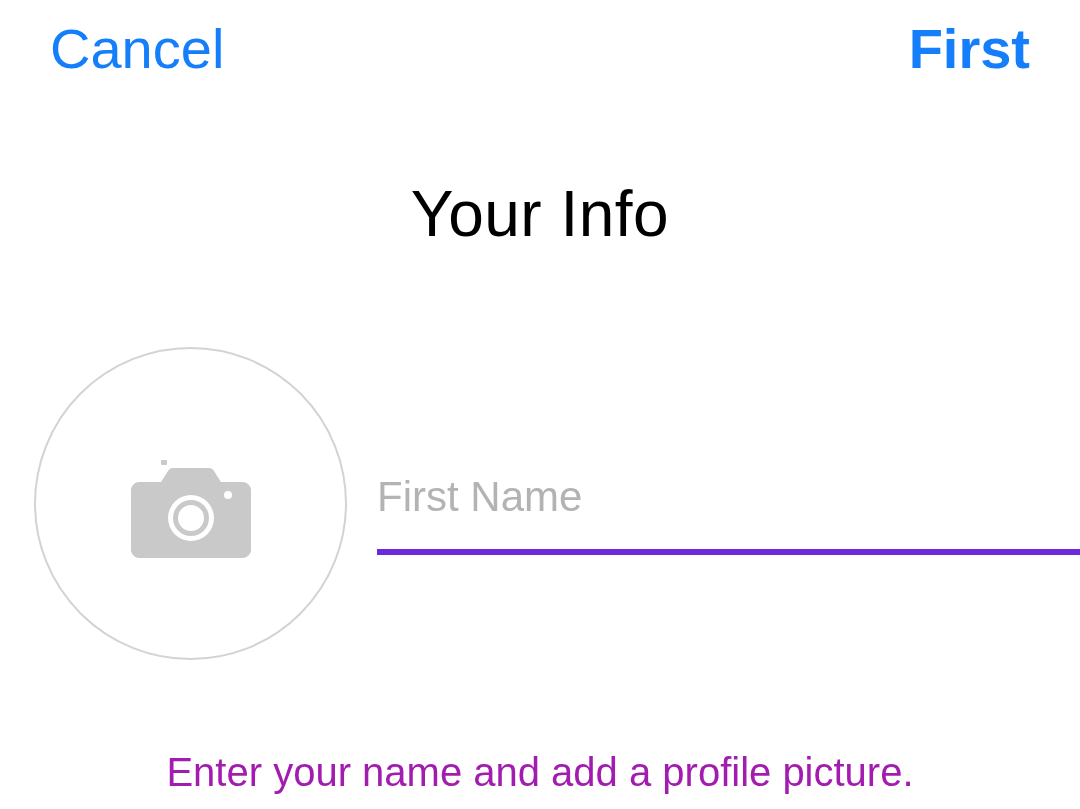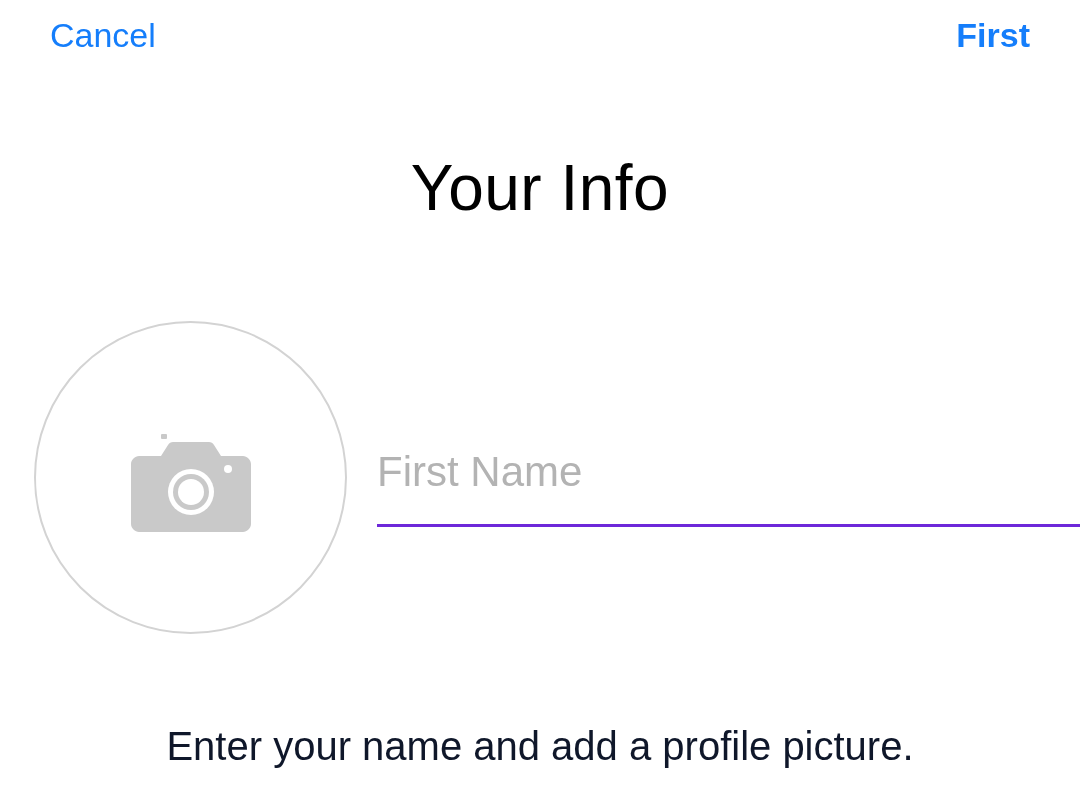--- a/index.html
+++ b/index.html
@@ -14,21 +14,21 @@
       height: 809px;
       overflow: hidden;
     }
     .nav-bar {
       display: flex;
       justify-content: space-between;
       align-items: center;
       padding: 16px 50px 16px 50px;
     }
     .nav-button {
-      font-size: 34px;
+      font-size: 56px;
       color: #157EFB;
       cursor: pointer;
       font-weight: 400;
       background: none;
       border: none;
       font-family: inherit;
     }
     .nav-button.next {
       font-weight: 600;
     }
@@ -63,40 +63,40 @@
       top: 6px;
     }
     .fields {
       flex: 1;
       margin-left: 30px;
       display: flex;
       flex-direction: column;
     }
     .input-field {
       border: none;
-      border-bottom: 3px solid #6d28d9;
+      border-bottom: 6px solid #6d28d9;
       font-size: 42px;
       font-weight: 400;
       color: #000;
       padding: 20px 0 28px 0;
       outline: none;
       font-family: inherit;
       background: transparent;
       width: 100%;
     }
     .input-field::placeholder {
       color: #b3b3b3;
     }
     .field-wrapper + .field-wrapper {
       margin-top: 36px;
     }
     .hint {
       text-align: center;
       font-size: 40px;
-      color: #0f172a;
+      color: #a21caf;
       margin-top: 90px;
       font-weight: 400;
     }
   </style>
 </head>
 <body>
 
 <div class="nav-bar">
   <button class="nav-button">Cancel</button>
   <button class="nav-button next">First</button>

